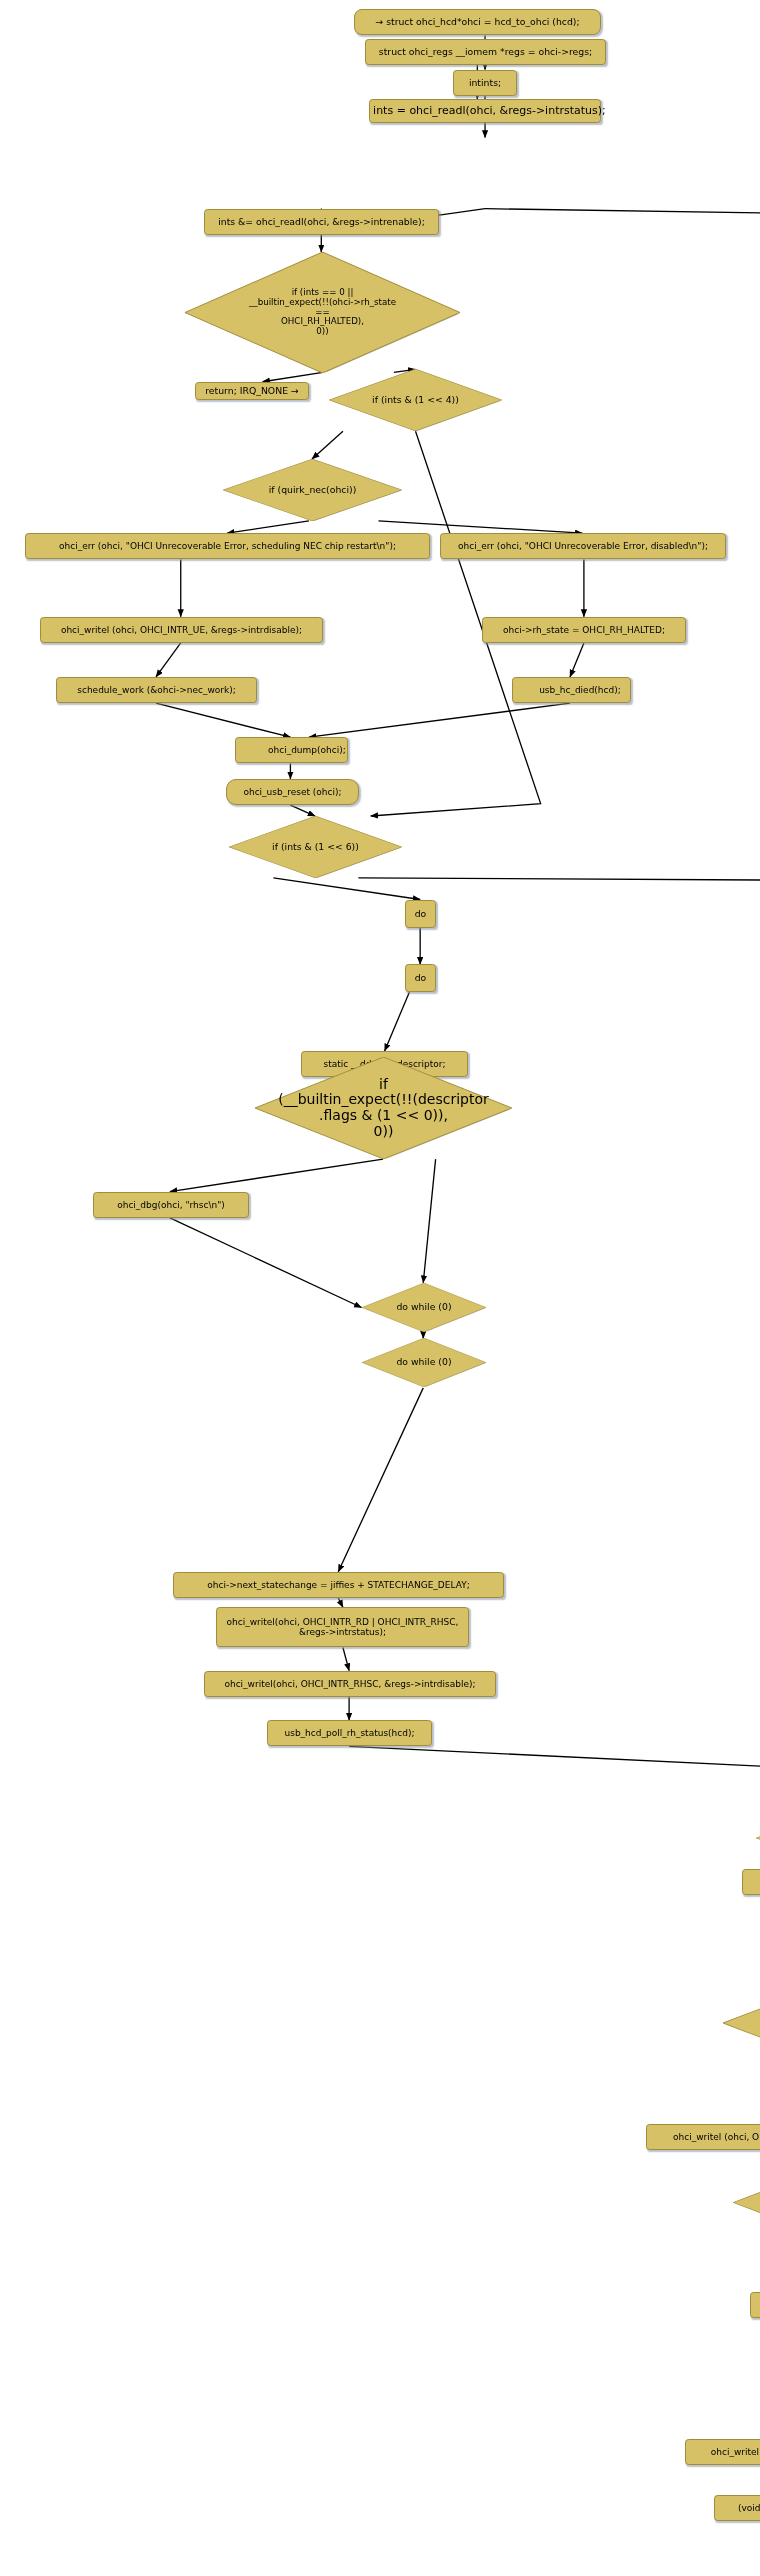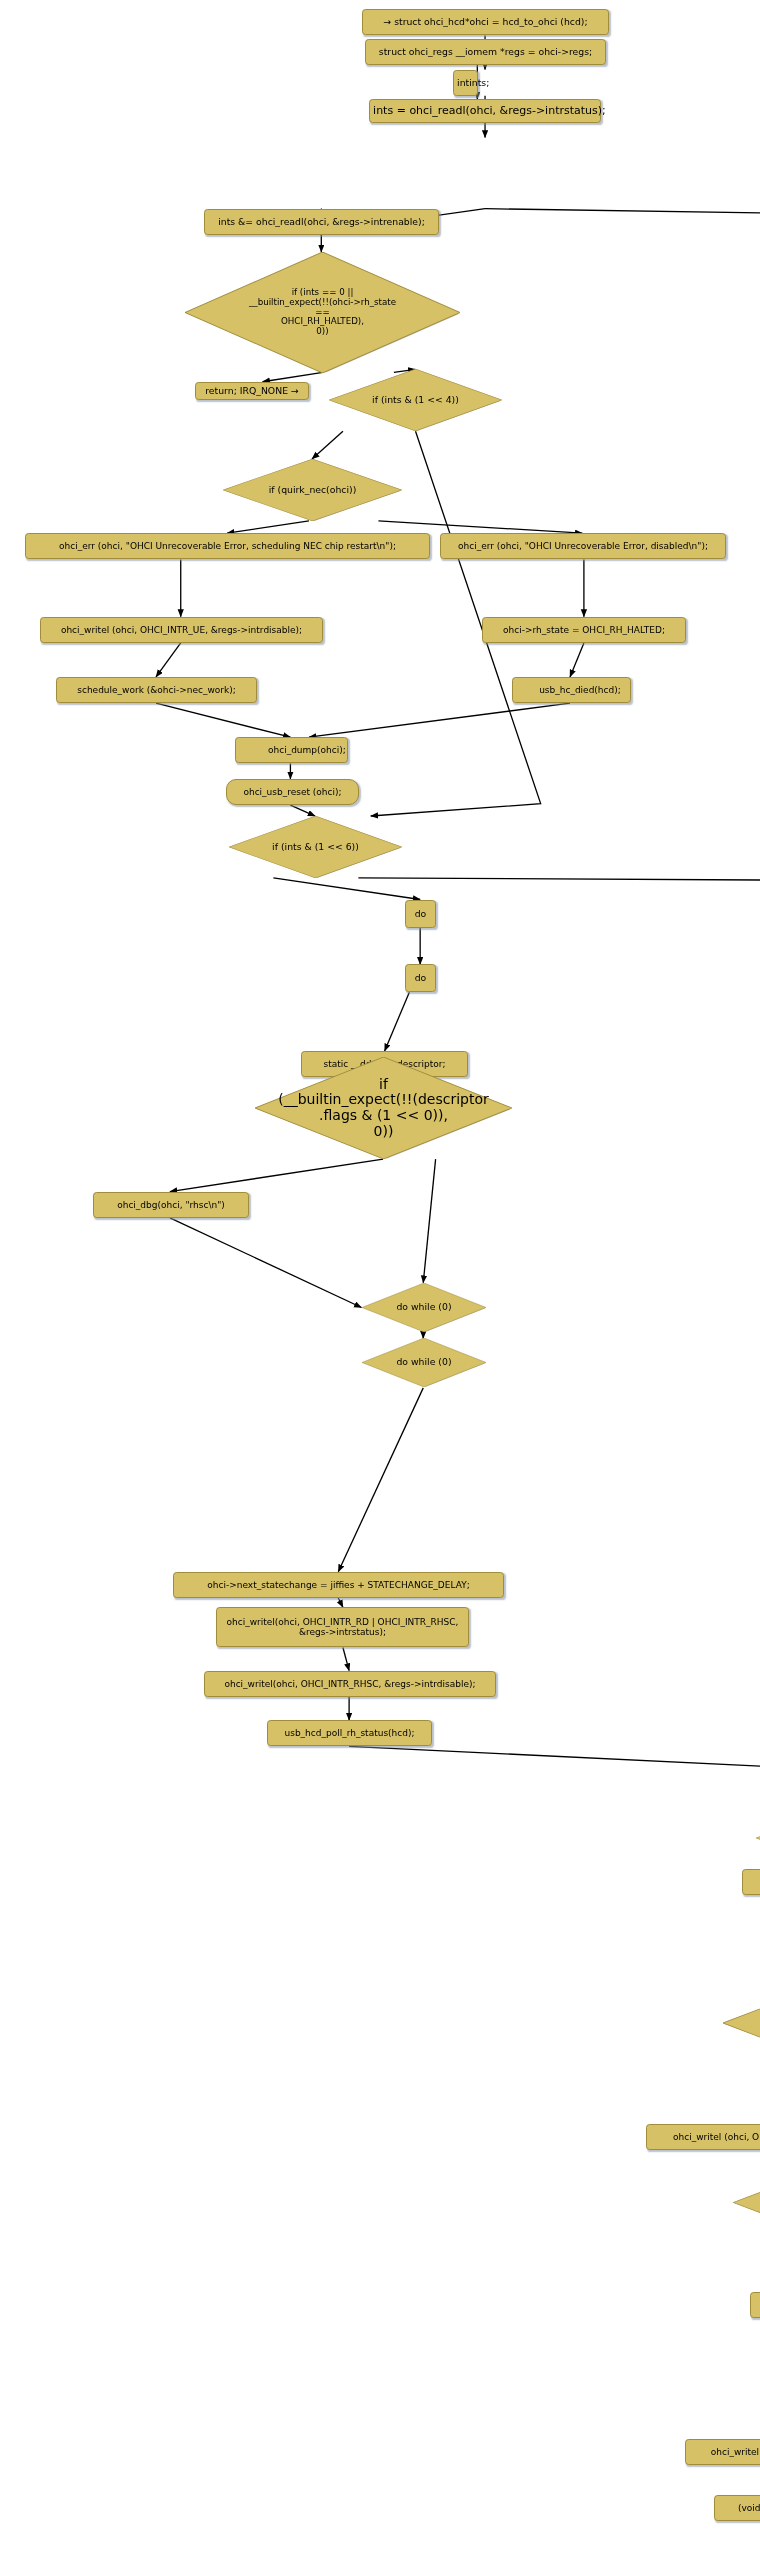--- a/index.html
+++ b/index.html
@@ -159,23 +159,23 @@
       <path d="M1190,411 L1155,399"></path>
       <path d="M1270,411 L1262,428"></path>
       <path d="M1155,416 L1222,444"></path>
       <path d="M1262,460 L1262,468"></path>
       <path d="M1262,500 L1262,505"></path>
       <path d="M1262,522 L1260,541"></path>
       <path d="M1290,272 L1310,420 L1302,444"></path>
       <path d="M1290,186 L1330,460 L1302,484"></path>
     </g>
   </svg>
-<div class="node rect" style="left: 362px; top: 9.3px; width: 247px; height: 26px; font-size: 9.3px;"><span class="nlabel">→ struct ohci_hcd*ohci = hcd_to_ohci (hcd);</span></div>
+<div class="node rect" style="left: 354px; top: 9.3px; width: 247px; height: 26px; font-size: 9.3px; border-radius: 8px;"><span class="nlabel">→ struct ohci_hcd*ohci = hcd_to_ohci (hcd);</span></div>
     <div class="node rect" style="left: 365px; top: 39px; width: 241px; height: 26px; font-size: 9.3px;"><span class="nlabel">struct ohci_regs __iomem *regs = ohci-&gt;regs;</span></div>
-    <div class="node rect" style="left: 453px; top: 70px; width: 25px; height: 26px; font-size: 9.3px; text-align: center;"><span class="nlabel">intints;</span></div>
+    <div class="node rect" style="left: 453px; top: 70px; width: 64px; height: 26px; font-size: 9.3px; text-align: center;"><span class="nlabel">intints;</span></div>
     <div class="node rect" style="left: 369px; top: 99px; width: 232px; height: 24px; font-size: 11px;"><span class="nlabel">ints = ohci_readl(ohci, &amp;regs-&gt;intrstatus);</span></div>
     <div class="node rect" style="left: 204px; top: 209px; width: 235px; height: 26px; font-size: 9.3px;"><span class="nlabel">ints &amp;= ohci_readl(ohci, &amp;regs-&gt;intrenable);</span></div>
     <div class="node diamond" style="left: 185px; top: 252px; width: 275px; height: 121px; font-size: 8.7px;"><svg class="dshape" viewBox="0 0 100 100" preserveAspectRatio="none">
         <polygon points="50,2 98,50 50,98 2,50" fill="rgba(130,140,160,0.5)" transform="translate(1.4,1.4)"></polygon>
         <polygon points="50,0 100,50 50,100 0,50" fill="#D6C167" stroke="#A08C3A" stroke-width="0.6"></polygon>
       </svg><span class="dlabel nlabel">if (ints == 0 ||
 __builtin_expect(!!(ohci-&gt;rh_state
 ==
 OHCI_RH_HALTED),
 0))</span></div>

